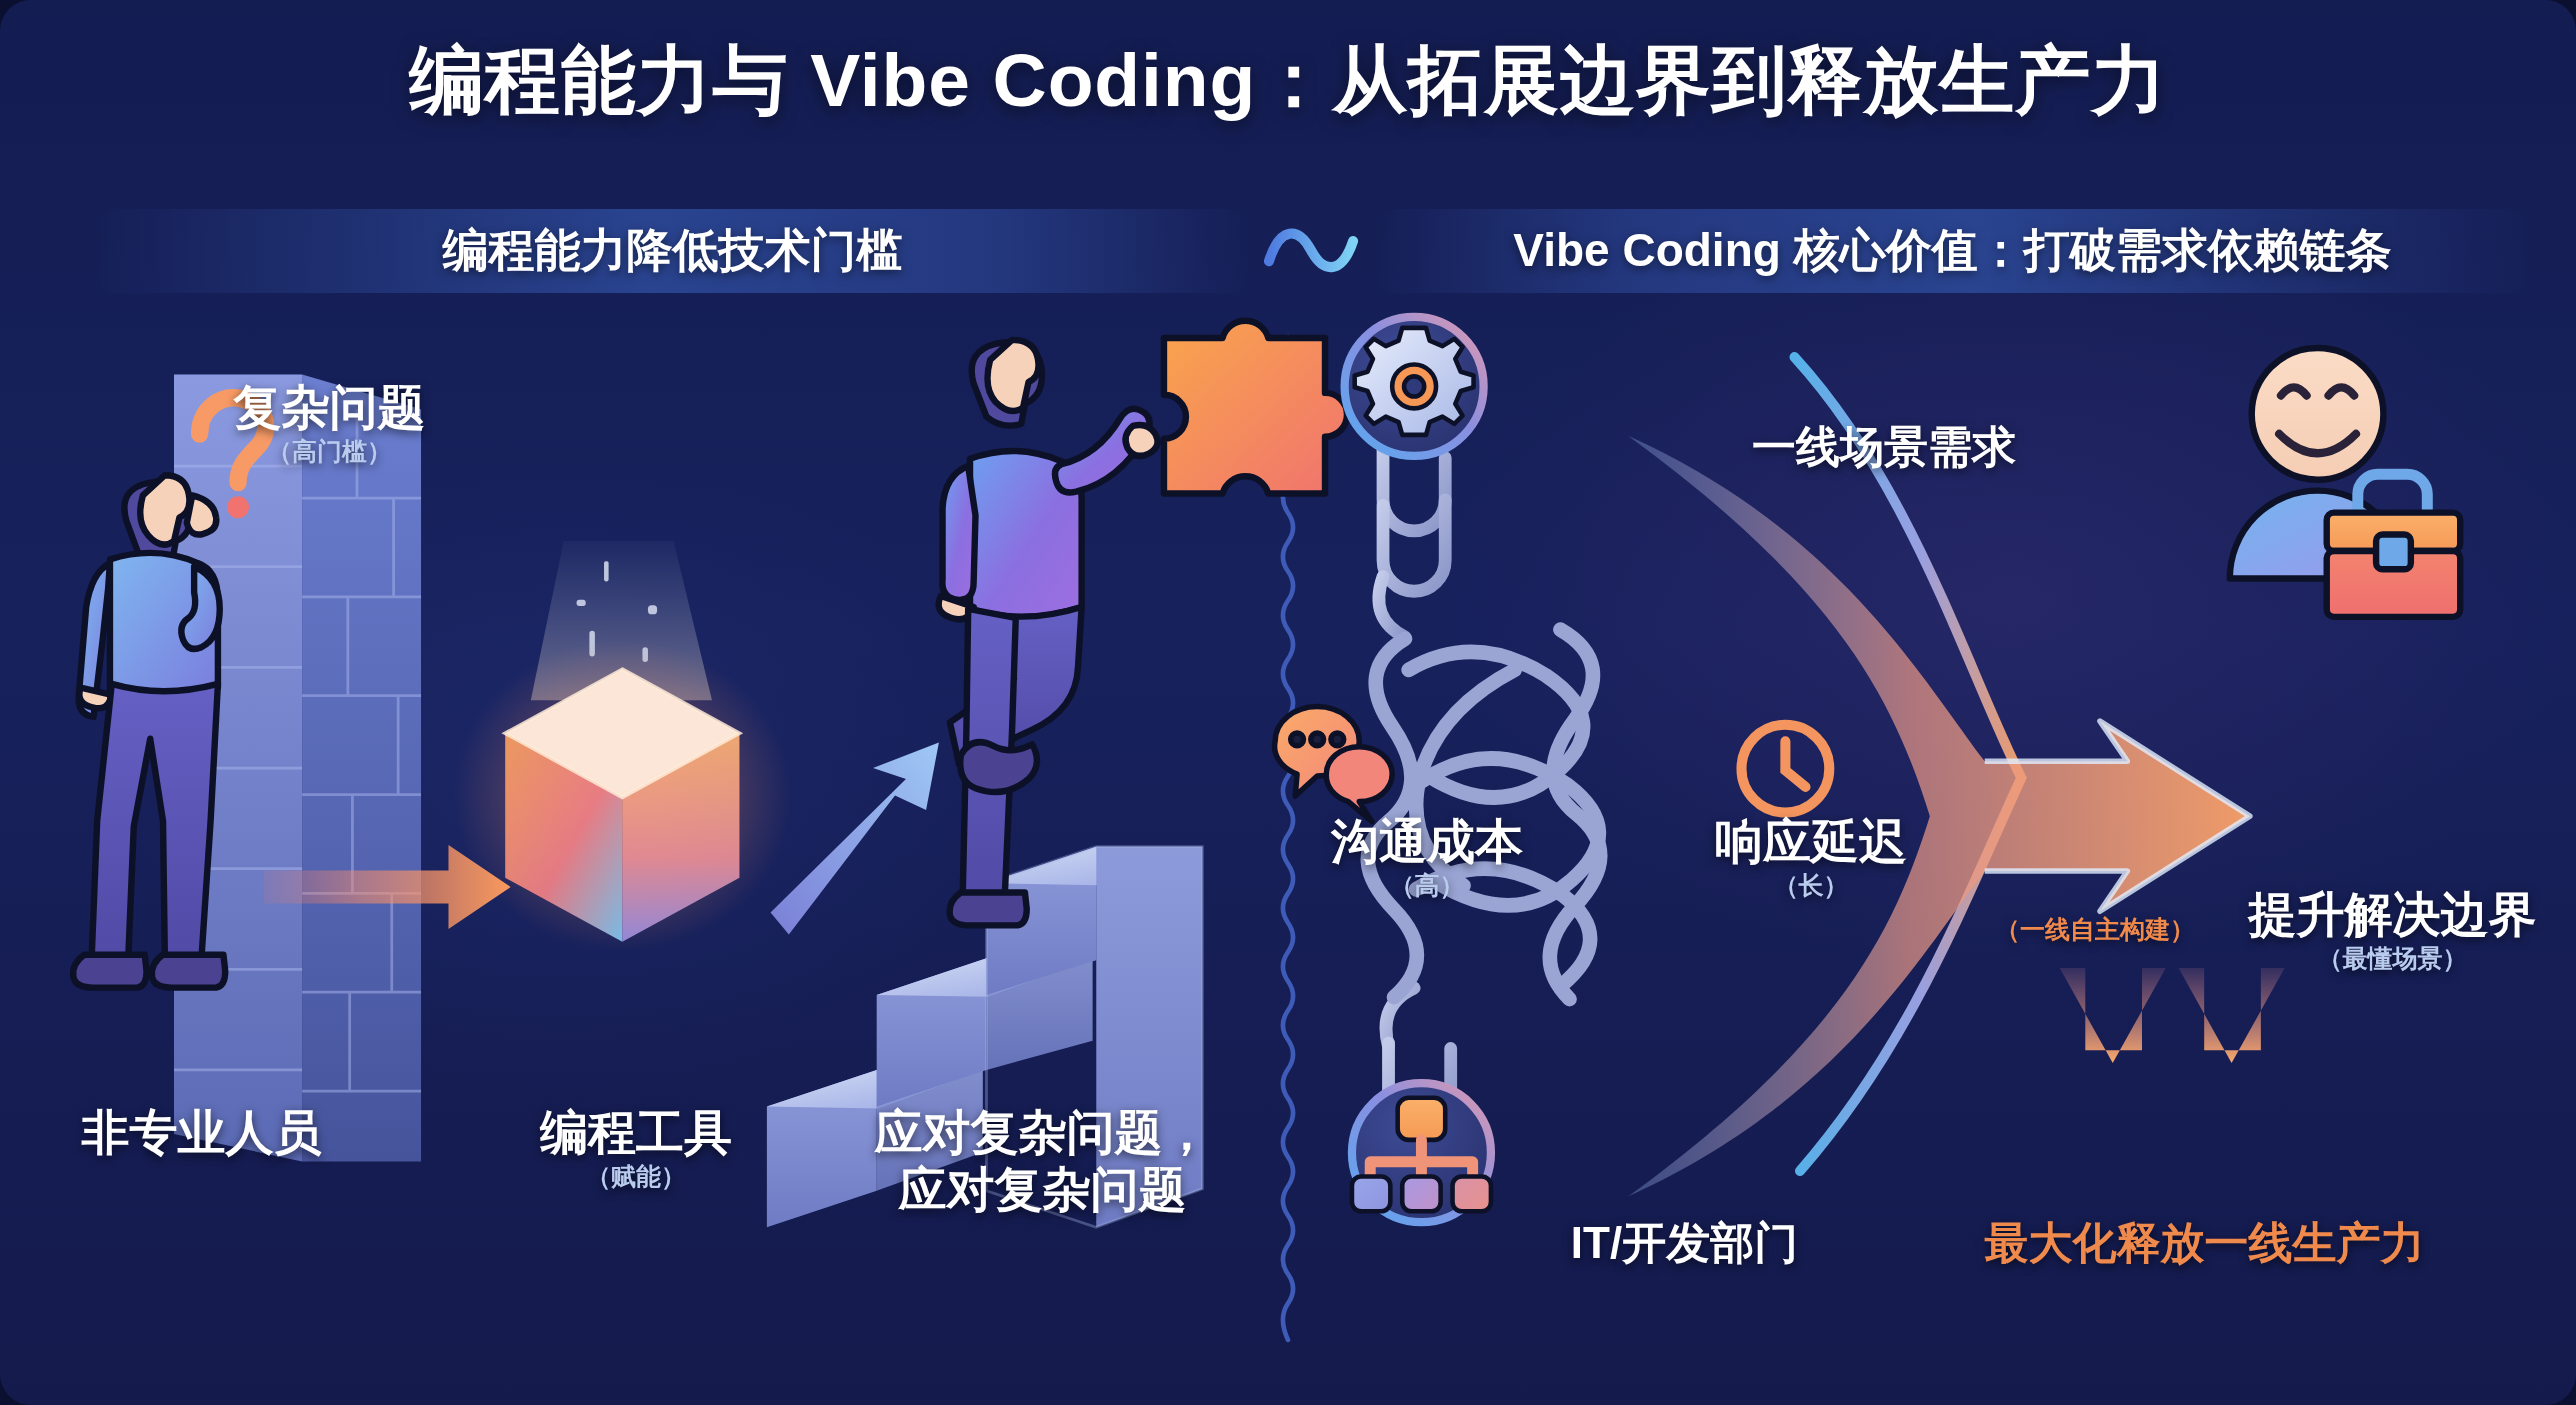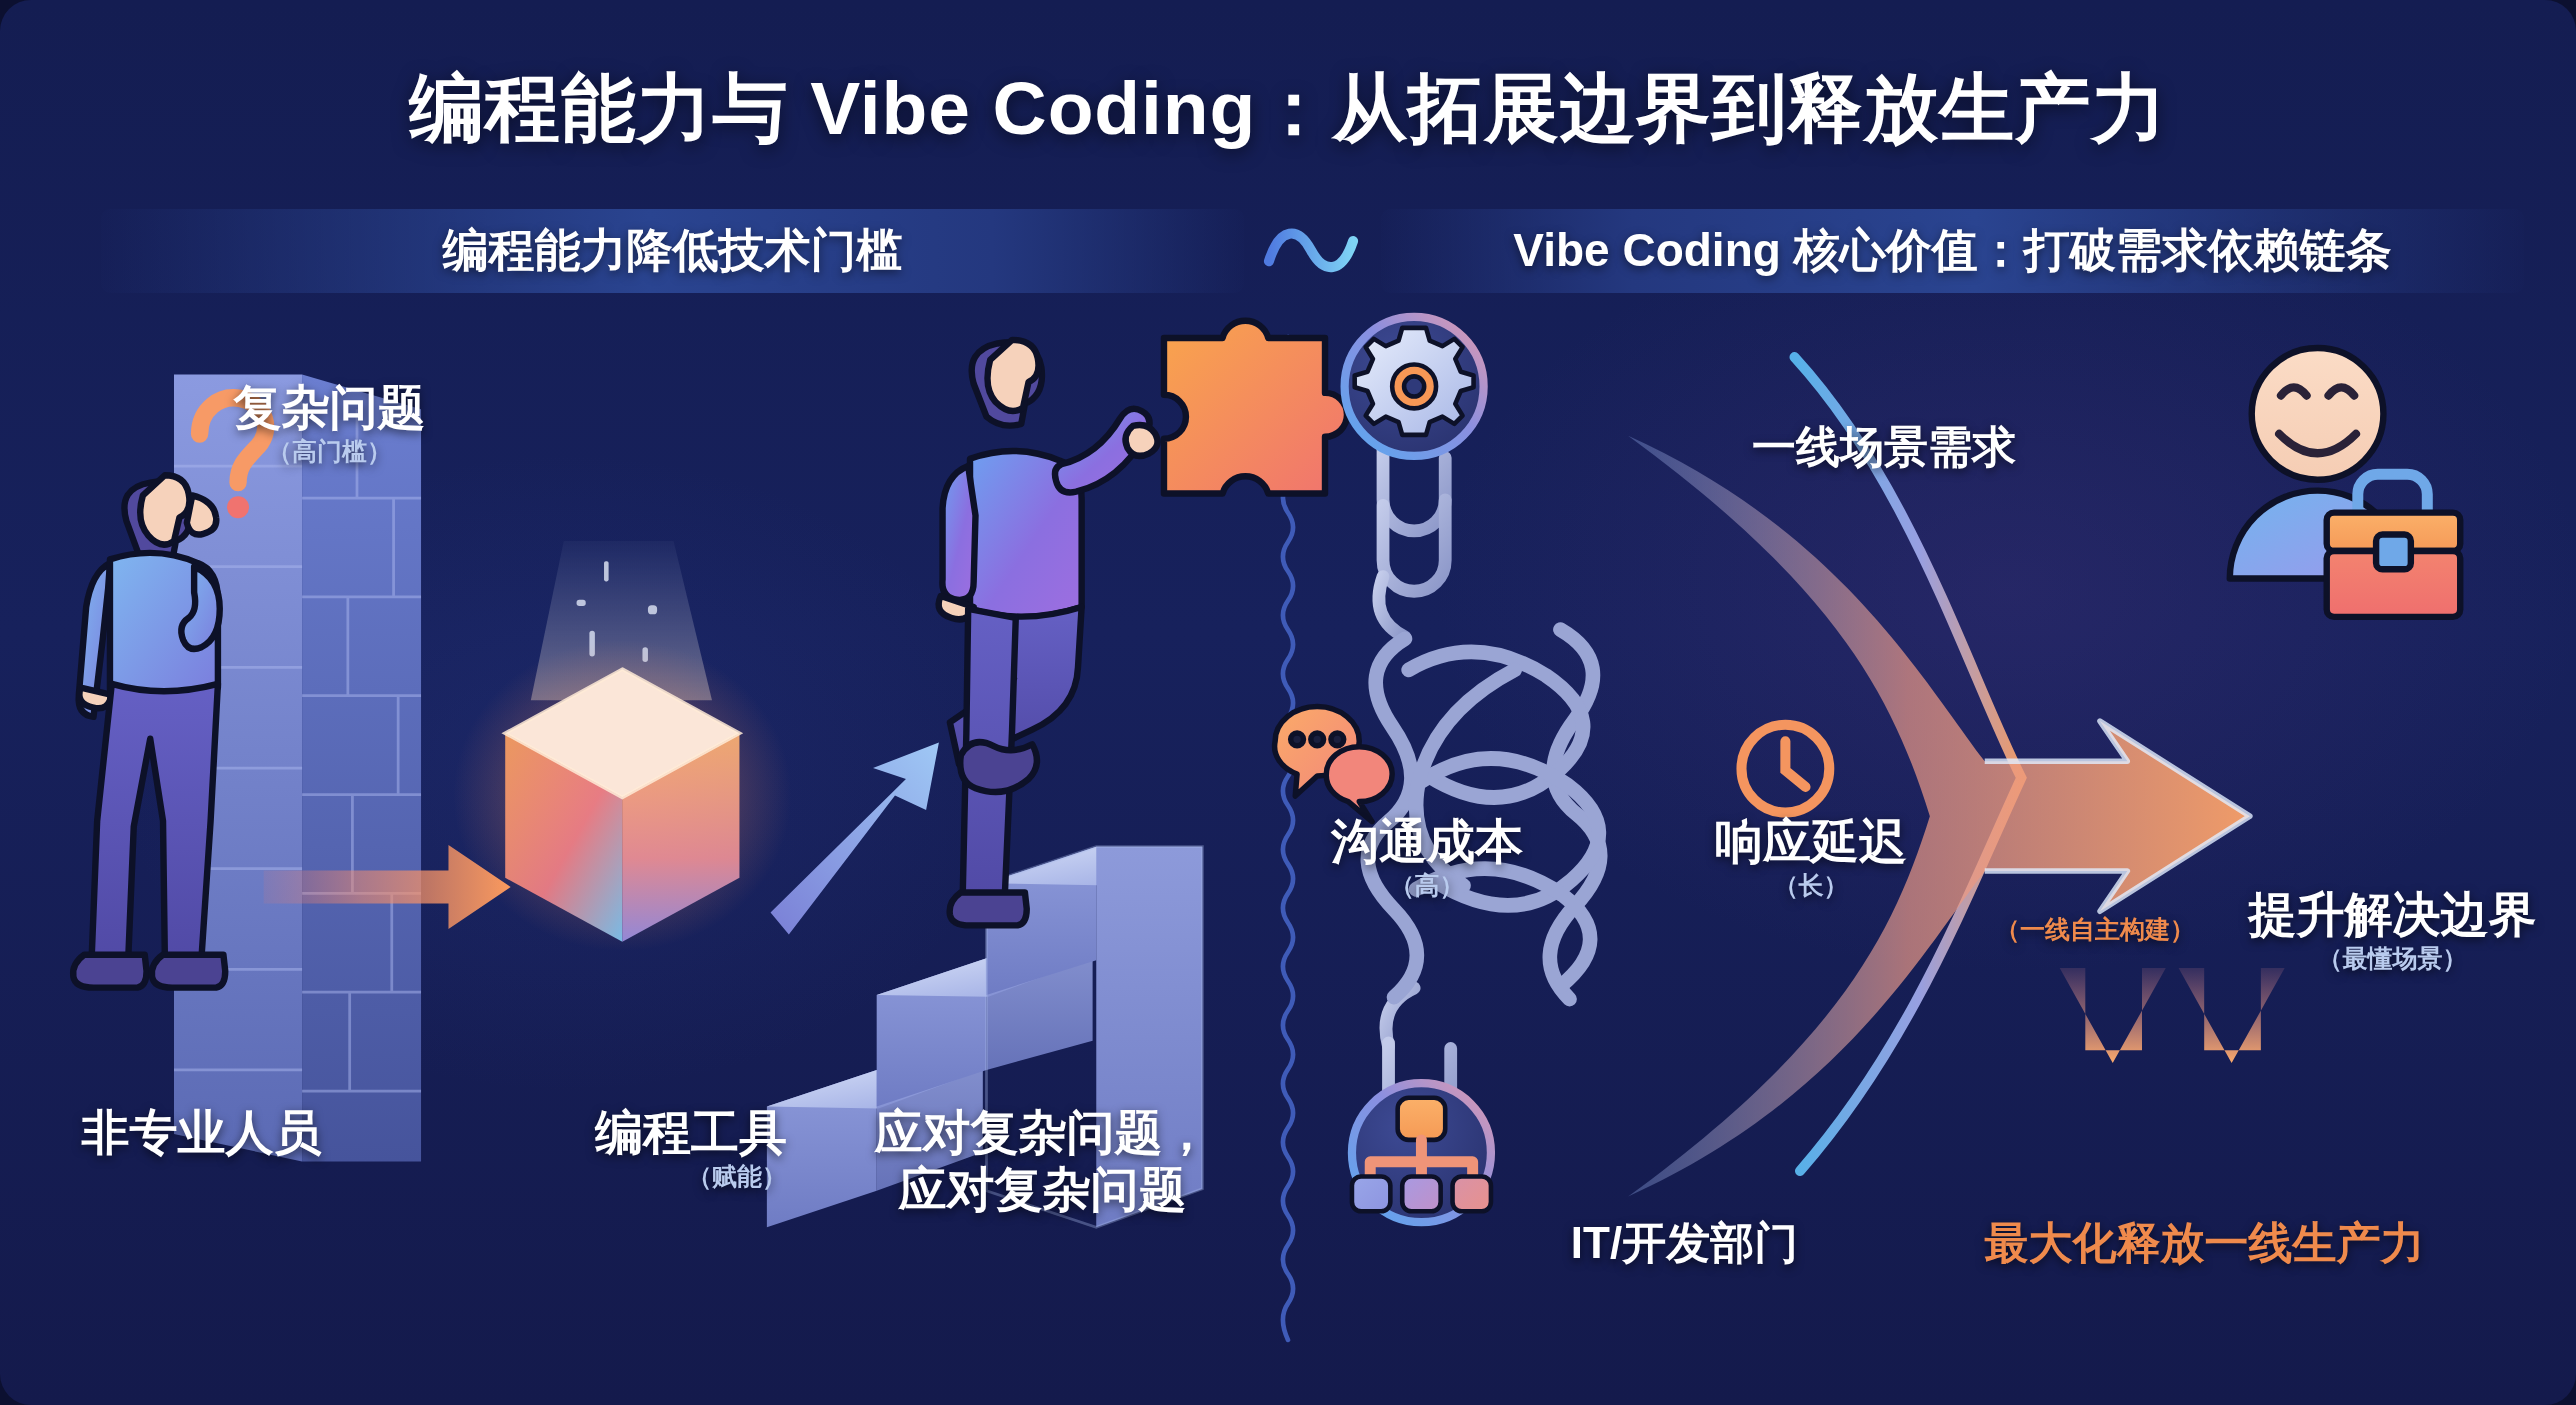--- a/index.html
+++ b/index.html
@@ -11,21 +11,20 @@
       radial-gradient(ellipse 640px 457px at 22% 55%, rgba(50,70,160,.18), rgba(0,0,0,0) 70%),
       linear-gradient(180deg,#141d52 0%,#17215c 45%,#141a4c 100%);
     border-radius:31px;
   }
 
   
   .title{
     position:absolute;left:0;right:0;top:31px;text-align:center;
     font-size:75px;font-weight:700;color:#ffffff;letter-spacing:0.9px;
     text-shadow:0 3.7px 16.5px rgba(0,0,0,.55);
-    margin-top:28px;
   }
 
   
   .hdr{
     position:absolute;top:209px;height:84px;border-radius:9.1px;
     display:flex;align-items:center;justify-content:center;
     font-size:46px;font-weight:700;color:#fff;
     text-shadow:0 2.7px 9.1px rgba(0,0,0,.5);
   }
   .hdr.left{left:101px;width:1143px;
@@ -254,21 +253,21 @@
     </g>
   </svg>
 
   <div class="lbl" style="left:183px;top:380px;width:293px;">
     <div class="main">复杂问题</div>
     <div class="sub">（高门槛）</div>
   </div>
   <div class="lbl" style="left:37px;top:1105px;width:329px;">
     <div class="main">非专业人员</div>
   </div>
-  <div class="lbl" style="left:485px;top:1105px;width:302px;text-align:right;">
+  <div class="lbl" style="left:485px;top:1105px;width:302px;">
     <div class="main">编程工具</div>
     <div class="sub">（赋能）</div>
   </div>
   <div class="lbl" style="left:832px;top:1105px;width:421px;">
     <div class="main">应对复杂问题，</div>
     <div class="main">应对复杂问题</div>
   </div>
 
   <svg style="position:absolute;left:1326px;top:348px;" width="1226" height="951" viewBox="0 0 1340 1040">
     <defs>

